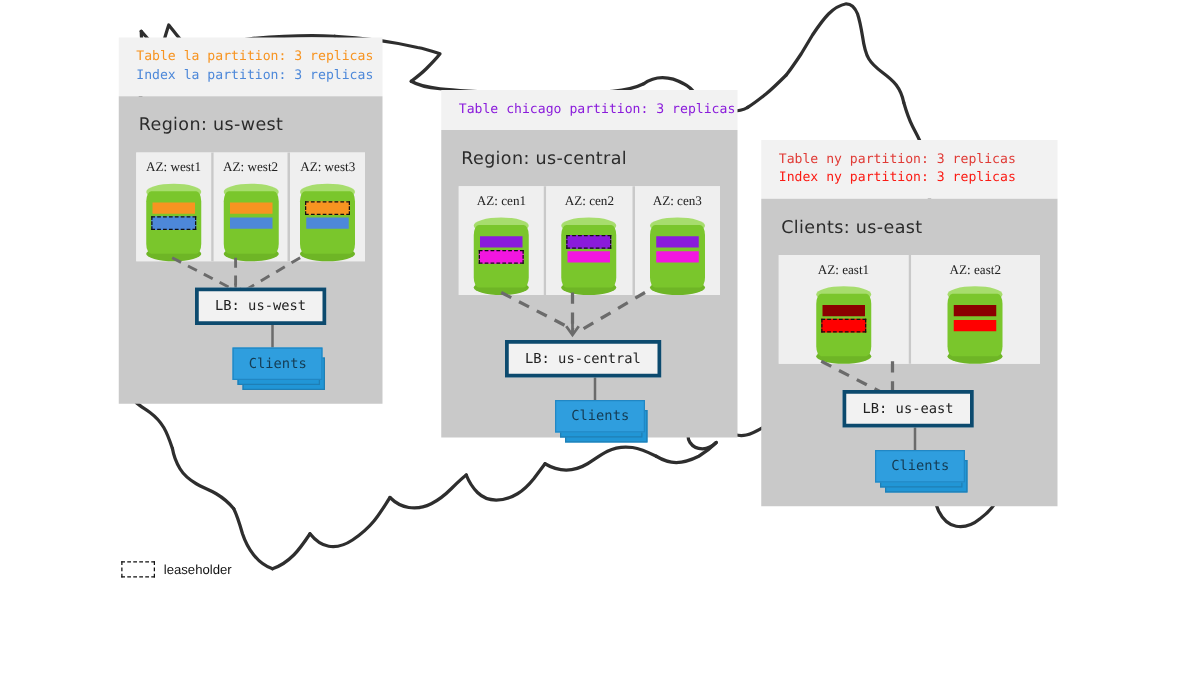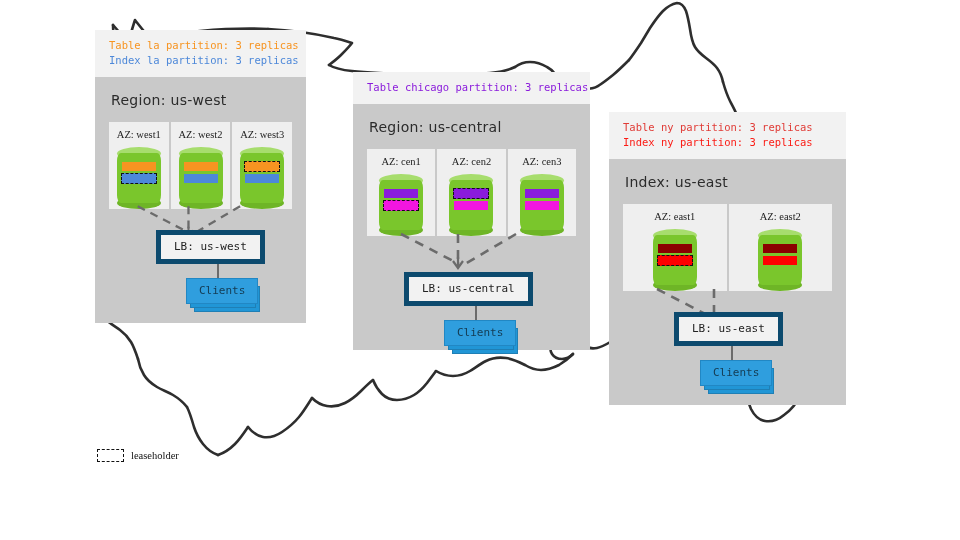--- a/index.html
+++ b/index.html
@@ -74,42 +74,42 @@
   .bar{height:9px;margin-bottom:3px;box-sizing:border-box;}
   .bar.lease{border:1.6px dashed #111;height:11px;margin:-1px 0 2px -1px;width:36px;}
 
   
   .conn{position:absolute;left:0;top:0;width:100%;height:100%;pointer-events:none;}
 
   
   .lb{
     position:absolute;
     background:#f2f2f2;
-    border:5px solid #0c4a6e;
+    border:3px solid #0c4a6e;
     font-size:11px;color:#222;
     padding:5px 13px 6px 13px;
     white-space:nowrap;
     z-index:6;
   }
   
   .clients{position:absolute;z-index:6;}
   .clients .sh{position:absolute;background:#2196d6;border:1px solid #1f7fb5;}
   .clients .front{
     position:relative;background:#2f9ede;border:1px solid #2187c4;
     font-size:11px;color:#143b52;padding:5px 12px 6px 12px;white-space:nowrap;
     z-index:3;
   }
   .vline{position:absolute;background:#6b6b6b;width:2px;z-index:5;}
 
   
   #lease-legend{position:absolute;left:97px;top:449px;display:flex;align-items:center;}
   #lease-legend .swatch{
     width:25px;height:11px;border:1.6px dashed #111;margin-right:7px;background:transparent;
   }
-  #lease-legend .txt{font-size:10.5px;color:#111;font-family:Liberation Serif, serif;}
+  #lease-legend .txt{font-size:10.5px;color:#111;font-family:Liberation Sans, sans-serif;}
 </style>
 </head>
 <body>
 
 <svg id="map" viewBox="0 0 960 540">
   <path d="M113,22 C120,29 127,36 134,40 C136,34 137,28 139,22
            C143,27 147,33 151,39 C160,37 172,34 184,31
            C205,28 228,26 250,27 C272,28 292,31 312,36
            C330,40 348,44 366,49 C392,56 420,62 450,66
            C490,71 530,74 568,75 C596,76 614,74 628,70
@@ -380,21 +380,21 @@
     <div class="front">Clients</div>
   </div>
 </div>
 
 <div class="region" id="region-2" style="left:609px;top:112px;width:237px;">
   <div class="legend-box">
     <div style="color:#e03b36">Table ny partition: 3 replicas</div>
     <div style="color:#fb1b14">Index ny partition: 3 replicas</div>
   </div>
   <div class="region-body" style="height:218px;">
-    <div class="region-title">Index: us-east</div>
+    <div class="region-title">Clients: us-east</div>
     <div class="az-row">
       <div class="az">
         <span class="az-label">AZ: east1</span>
         <div class="cyl">
           <div class="top"></div>
           <div class="bottom"></div>
           <div class="body"></div>
           <div class="bars">
             <div class="bar" style="background:#8b0000"></div>
             <div class="bar lease" style="background:#ff0000"></div>

